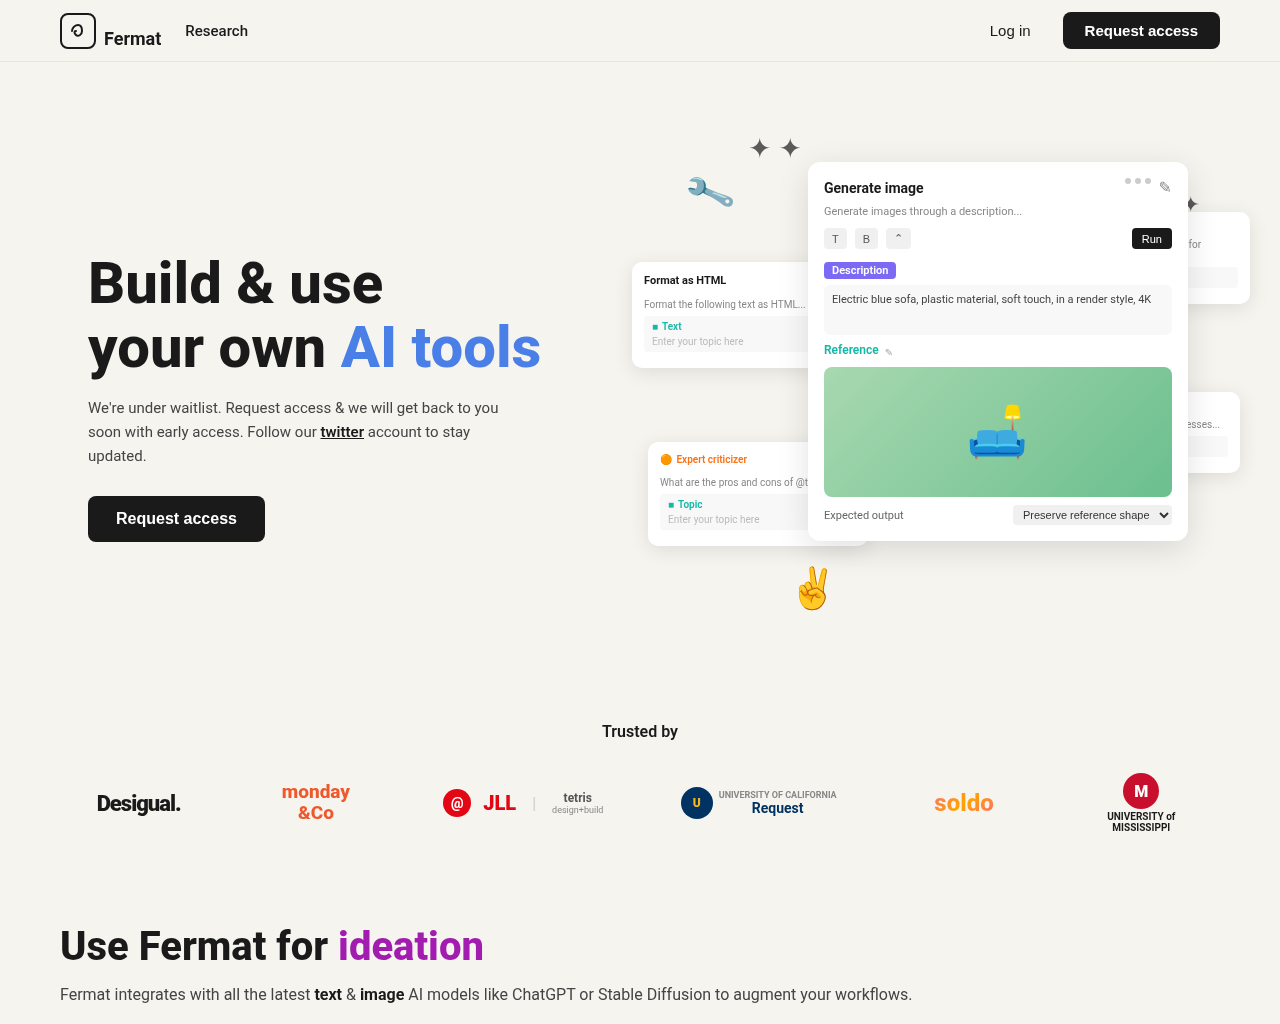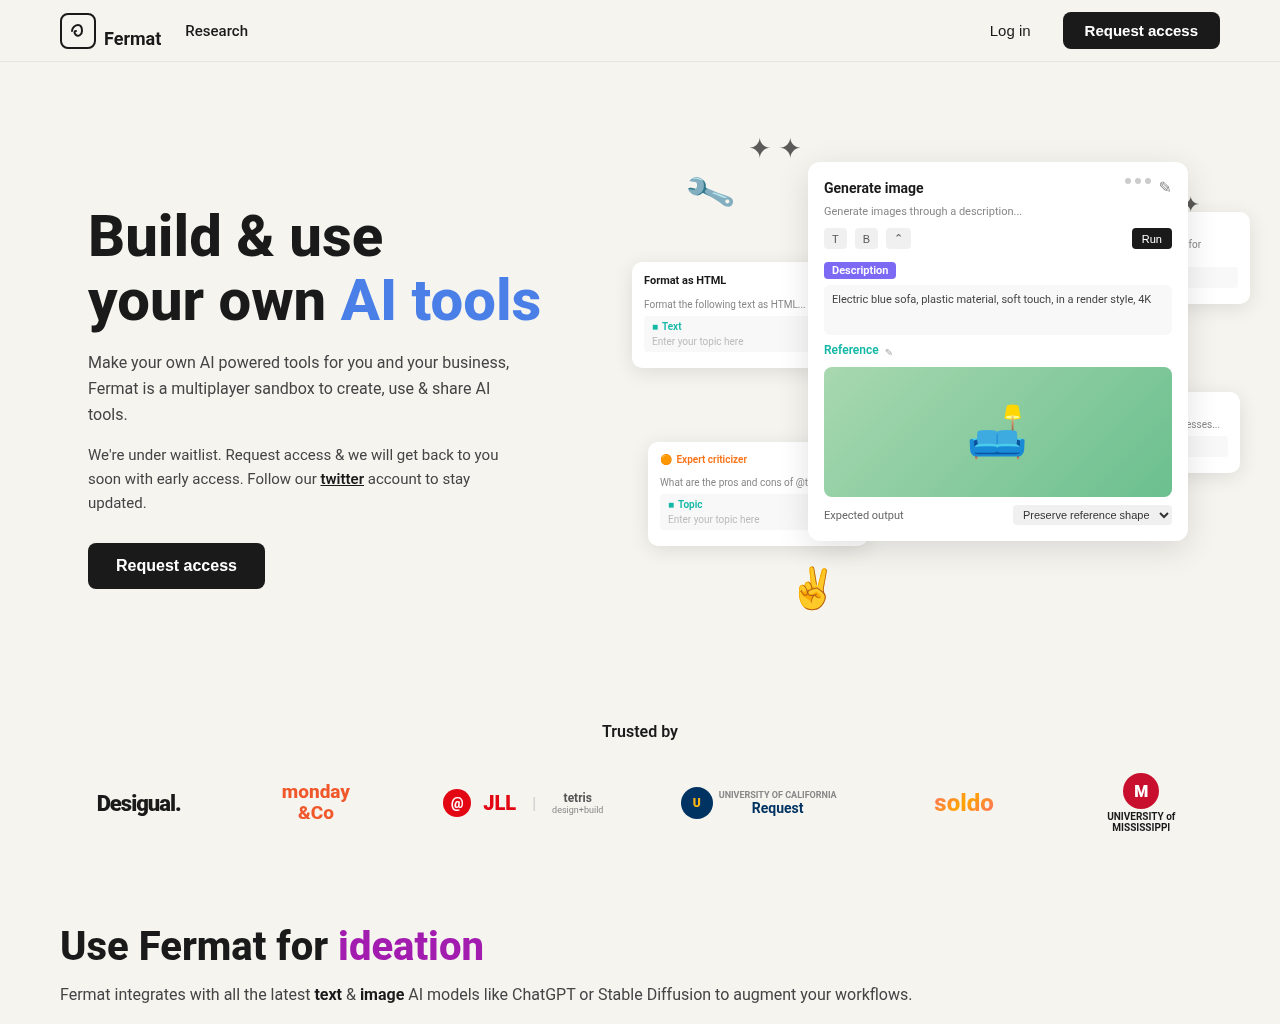--- a/index.html
+++ b/index.html
@@ -543,21 +543,20 @@
     <button class="btn-request">Request access</button>
   </div>
 </nav>
 
 <section class="hero">
   <div class="hero-left">
     <h1 class="hero-title">
       <span>Build &amp; use</span><br>
       <span>your own </span><span class="highlight">AI tools</span>
     </h1>
-    <p class="hero-desc">Make your own AI powered tools for you and your business, Fermat is a multiplayer sandbox to create, use &amp; share AI tools.</p>
     <p class="hero-desc2">
       <span>We're under waitlist. Request access &amp; we will get back to you soon with early access. Follow our </span><a href="#">twitter</a><span> account to stay updated.</span>
     </p>
     <button class="btn-request-hero">Request access</button>
   </div>
 
   <div class="hero-right">
 
     <div class="deco-stars-1">✦ ✦</div>
     <div class="deco-stars-2">✦ ✦</div>

